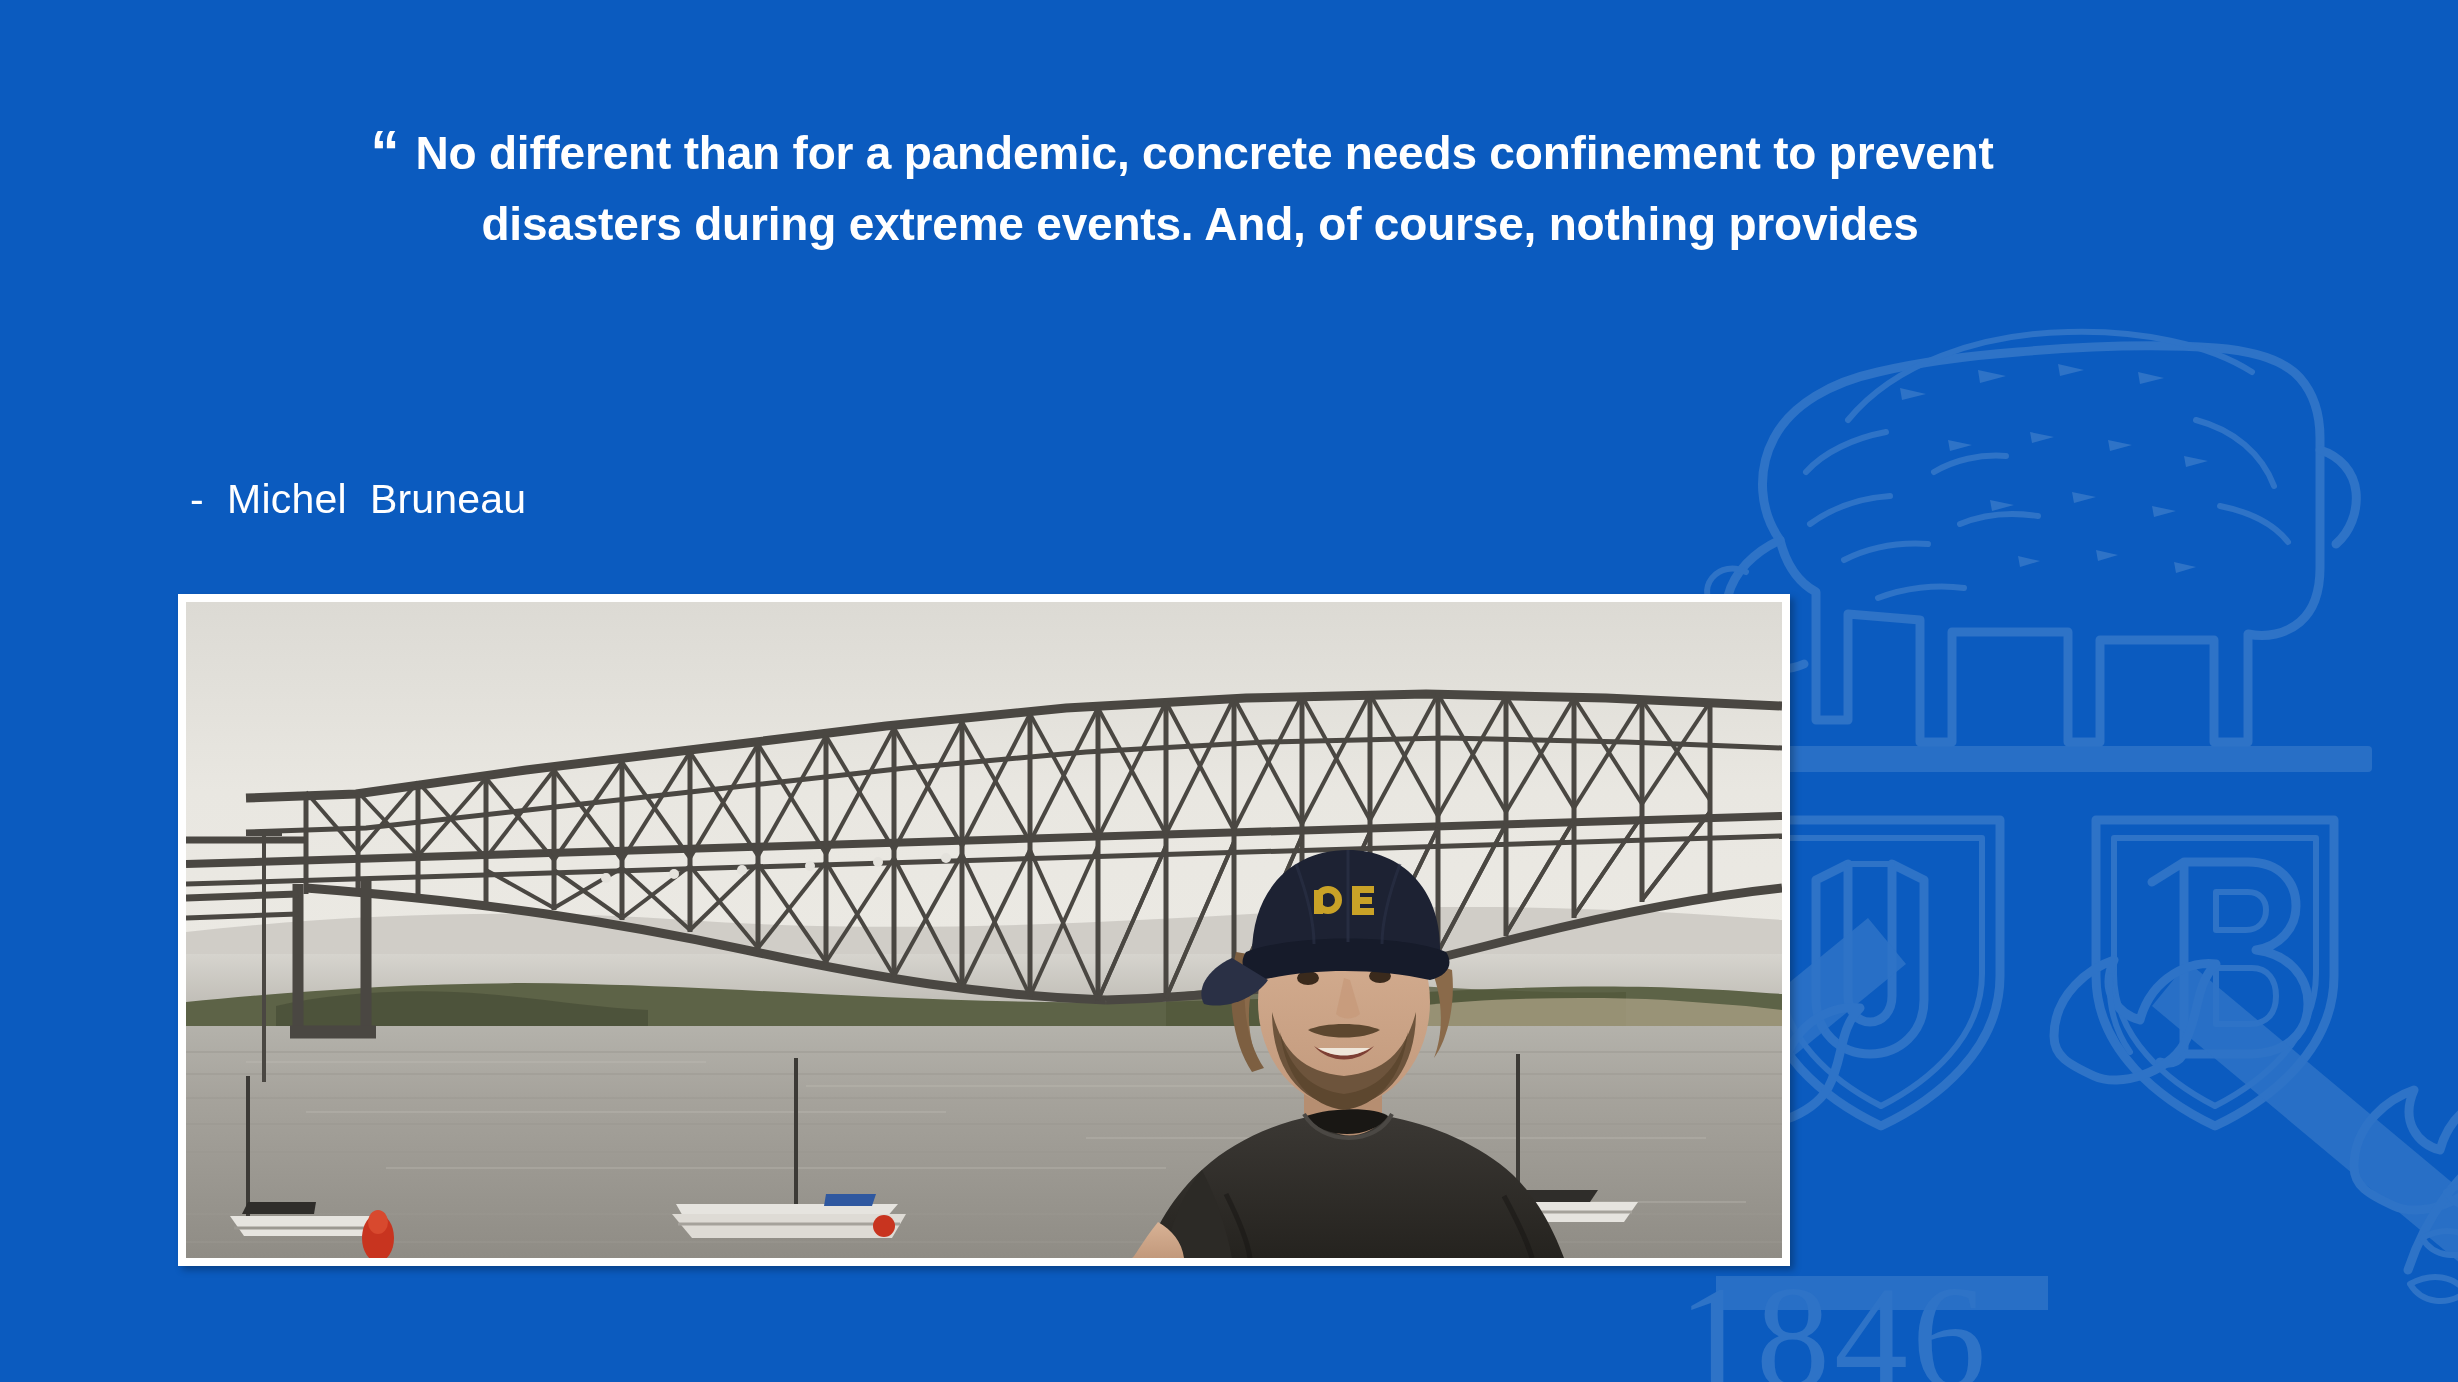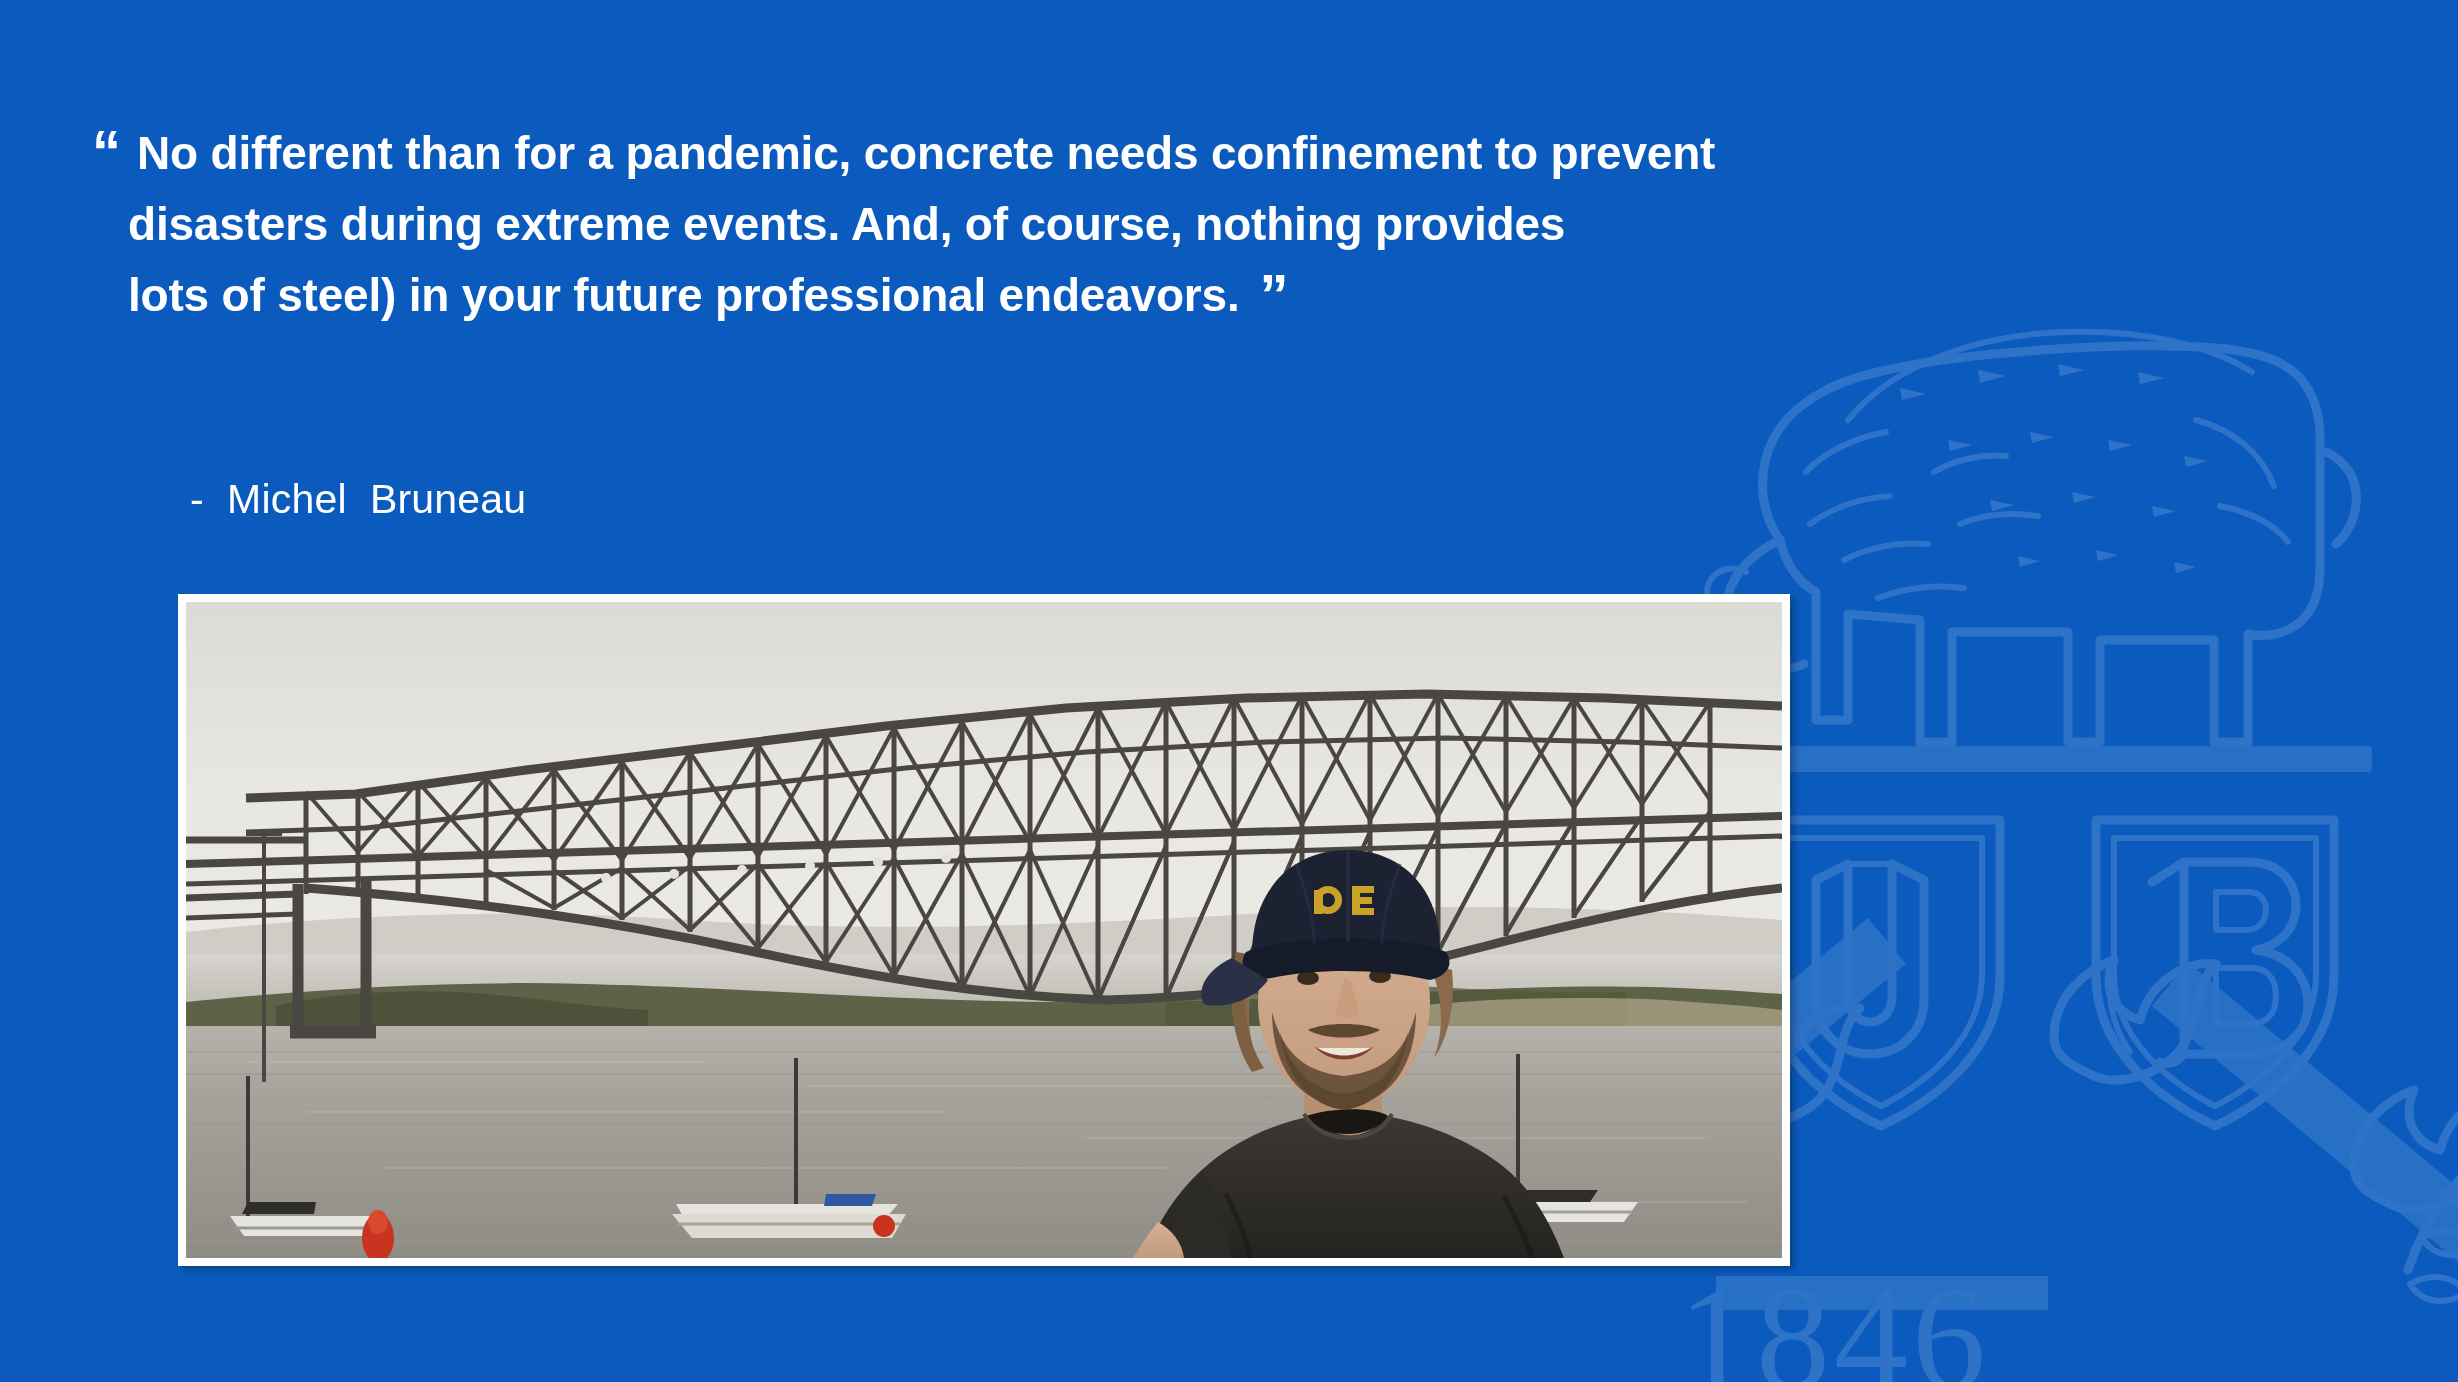--- a/index.html
+++ b/index.html
@@ -35,20 +35,21 @@
     top: 118px;
     width: 2180px;
   }
   .quote-line {
     color: #ffffff;
     font-size: 46px;
     font-weight: bold;
     line-height: 71px;
     letter-spacing: -0.2px;
     white-space: nowrap;
+    text-align: center;
   }
   .qmark {
     display: inline-block;
     font-size: 58px;
     font-weight: bold;
     line-height: 0;
     vertical-align: -2px;
     letter-spacing: -2px;
   }
   .qmark.open { margin-right: 18px; }
@@ -213,23 +214,20 @@
       <text x="130" y="1268" font-family="'Liberation Serif', serif" font-size="148" fill="#2E73C7" letter-spacing="4">1846</text>
     </svg>
   </div>
 
   <div id="quote-block">
     <div class="quote-line">
       <span class="qmark open">“</span><span>No different than for a pandemic, concrete needs confinement to prevent</span>
     </div>
     <div class="quote-line" style="padding-left:36px;">
       <span>disasters during extreme events. And, of course, nothing provides</span>
-    </div>
-    <div class="quote-line" style="padding-left:36px;">
-      <span>lots of steel) in your future professional endeavors.</span><span class="qmark close">”</span>
     </div>
   </div>
 
   <div id="attribution">-  Michel  Bruneau</div>
 
   <div id="photo-frame">
     <div id="photo">
       <svg viewBox="0 0 1596 656" preserveAspectRatio="none" xmlns="http://www.w3.org/2000/svg">
         <defs>
           <linearGradient id="sky" x1="0" y1="0" x2="0" y2="1">

